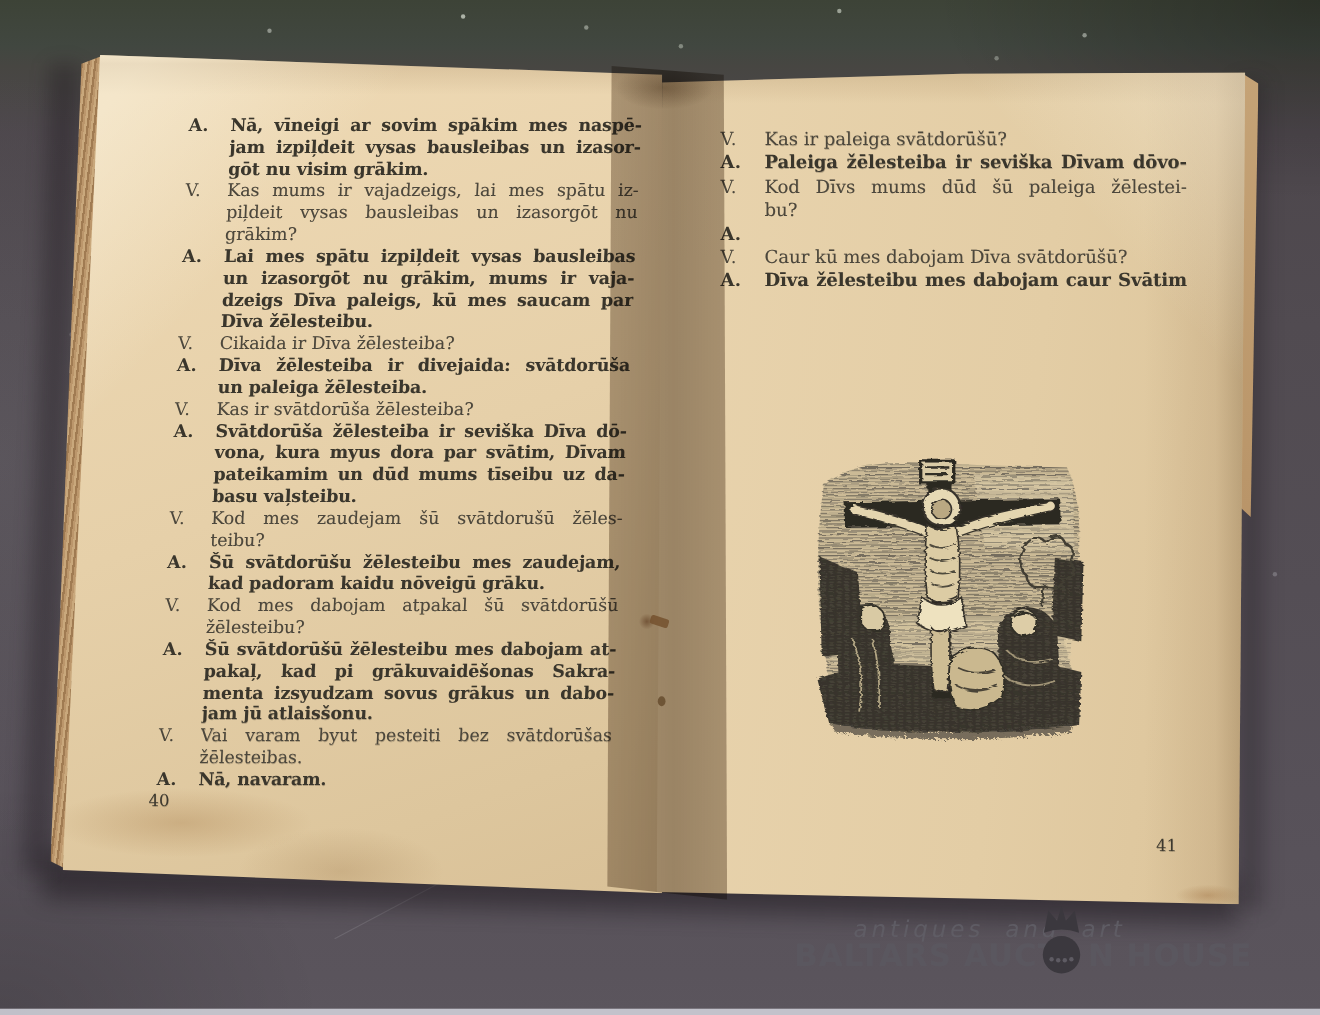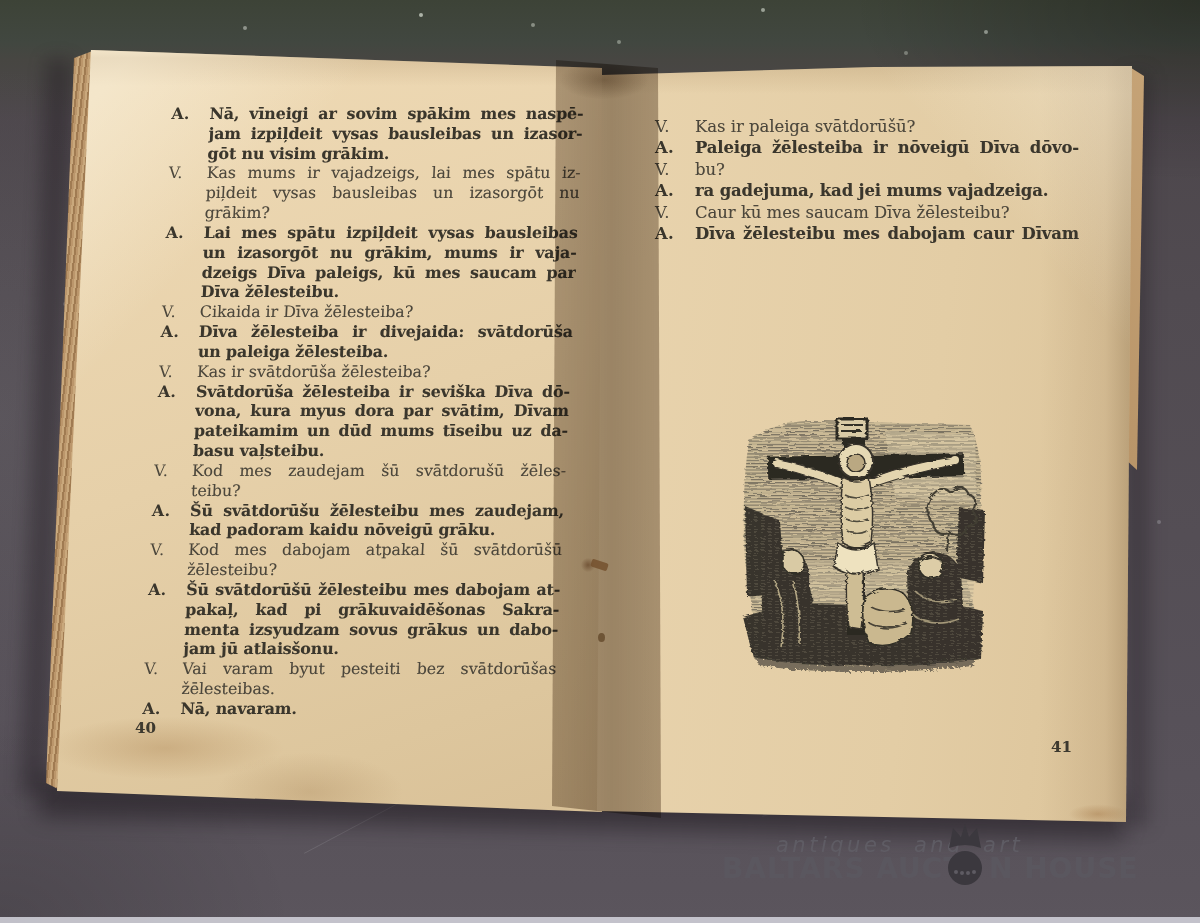--- a/index.html
+++ b/index.html
@@ -61,23 +61,23 @@
   .text-right{left:655px;top:116px;width:424px;--lh:21.4px;font-size:16.4px;}
   .qa-entry{position:relative;display:flex;}
   .qa-label{position:relative;flex:0 0 38px;height:var(--lh);line-height:var(--lh);color:#4c473c;letter-spacing:.3px;}
   .text-right .qa-label{flex:0 0 40px;}
   .qa-label.bold{font-weight:bold;color:#3a362c;}
   .qa-lines{position:relative;flex:1 1 auto;color:#4c473c;}
   .qa-lines.bold{font-weight:bold;color:#3a362c;letter-spacing:-.1px;}
   .qa-line{position:relative;height:var(--lh);line-height:var(--lh);overflow:hidden;
     text-align:justify;text-align-last:justify;text-shadow:.3px .3px 0 rgba(58,52,40,.28);}
   .qa-line.last{text-align-last:left;}
-  .page-number{font-weight:bold;font-size:15px;color:#3d392f;text-shadow:.3px .3px 0 rgba(58,52,40,.3);}
+  .page-number{font-weight:normal;font-size:15px;color:#3d392f;text-shadow:.3px .3px 0 rgba(58,52,40,.3);}
   .pn-left{left:135px;top:719px;}
-  .pn-right{left:1051px;top:738px;}
+  .pn-right{left:1051px;top:760px;}
   .woodcut{left:735px;top:411px;width:256px;height:264px;opacity:.92;}
   
   .watermark{left:0;top:0;width:1200px;height:923px;pointer-events:none;
     font-family:"DejaVu Sans","Liberation Sans",sans-serif;}
   .wm-tagline{left:776px;top:833px;font-style:italic;font-size:21px;letter-spacing:3.5px;word-spacing:9px;color:#605e66;opacity:.92;}
   .wm-left{left:722px;top:852px;font-weight:bold;font-size:28px;letter-spacing:1px;color:#5b5860;opacity:.95;}
   .wm-right{left:989px;top:852px;font-weight:bold;font-size:28px;letter-spacing:1px;color:#5b5860;opacity:.95;}
   .wm-logo{left:943px;top:821px;width:44px;height:70px;}
   .bottom-strip{left:0;top:917px;width:1200px;height:6px;background:#d6d6de;opacity:.85;}
 </style>
@@ -230,53 +230,53 @@
           <div class="qa-lines">
 
           <div class="qa-line last">Kas ir paleiga svātdorūšū?</div>
           </div>
         </div>
 
         <div class="qa-entry">
           <div class="qa-label bold">A.</div>
           <div class="qa-lines bold">
 
-          <div class="qa-line">Paleiga žēlesteiba ir nōveigū Dīva dōvo-</div>
-          </div>
-        </div>
-
-        <div class="qa-entry">
-          <div class="qa-label">V.</div>
-          <div class="qa-lines">
-
+          <div class="qa-line">Paleiga žēlesteiba ir seviška Dīvam dōvo-</div>
+          </div>
+        </div>
+
+        <div class="qa-entry">
+          <div class="qa-label">V.</div>
+          <div class="qa-lines">
+
+          <div class="qa-line">Kod Dīvs mums dūd šū paleiga žēlestei-</div>
             <div class="qa-line last">bu?</div>
           </div>
         </div>
 
         <div class="qa-entry">
           <div class="qa-label bold">A.</div>
           <div class="qa-lines bold">
 
-            <div class="qa-line last">ra gadejuma, kad jei mums vajadzeiga.</div>
-          </div>
-        </div>
-
-        <div class="qa-entry">
-          <div class="qa-label">V.</div>
-          <div class="qa-lines">
-
-          <div class="qa-line last">Caur kū mes saucam Dīva žēlesteibu?</div>
-          </div>
-        </div>
-
-        <div class="qa-entry">
-          <div class="qa-label bold">A.</div>
-          <div class="qa-lines bold">
-
-          <div class="qa-line">Dīva žēlesteibu mes dabojam caur Dīvam</div>
+          </div>
+        </div>
+
+        <div class="qa-entry">
+          <div class="qa-label">V.</div>
+          <div class="qa-lines">
+
+          <div class="qa-line last">Caur kū mes dabojam Dīva svātdorūšū?</div>
+          </div>
+        </div>
+
+        <div class="qa-entry">
+          <div class="qa-label bold">A.</div>
+          <div class="qa-lines bold">
+
+          <div class="qa-line">Dīva žēlesteibu mes dabojam caur Svātim</div>
           </div>
         </div>
       </div>
 
     <svg class="woodcut" viewBox="0 0 256 264" xmlns="http://www.w3.org/2000/svg">
       <defs>
         <pattern id="pSky" width="5" height="3.2" patternUnits="userSpaceOnUse">
           <rect width="5" height="3.2" fill="#c9b995"></rect>
           <path d="M0 1.4 H5" stroke="#56524a" stroke-width="0.9"></path>
         </pattern>

